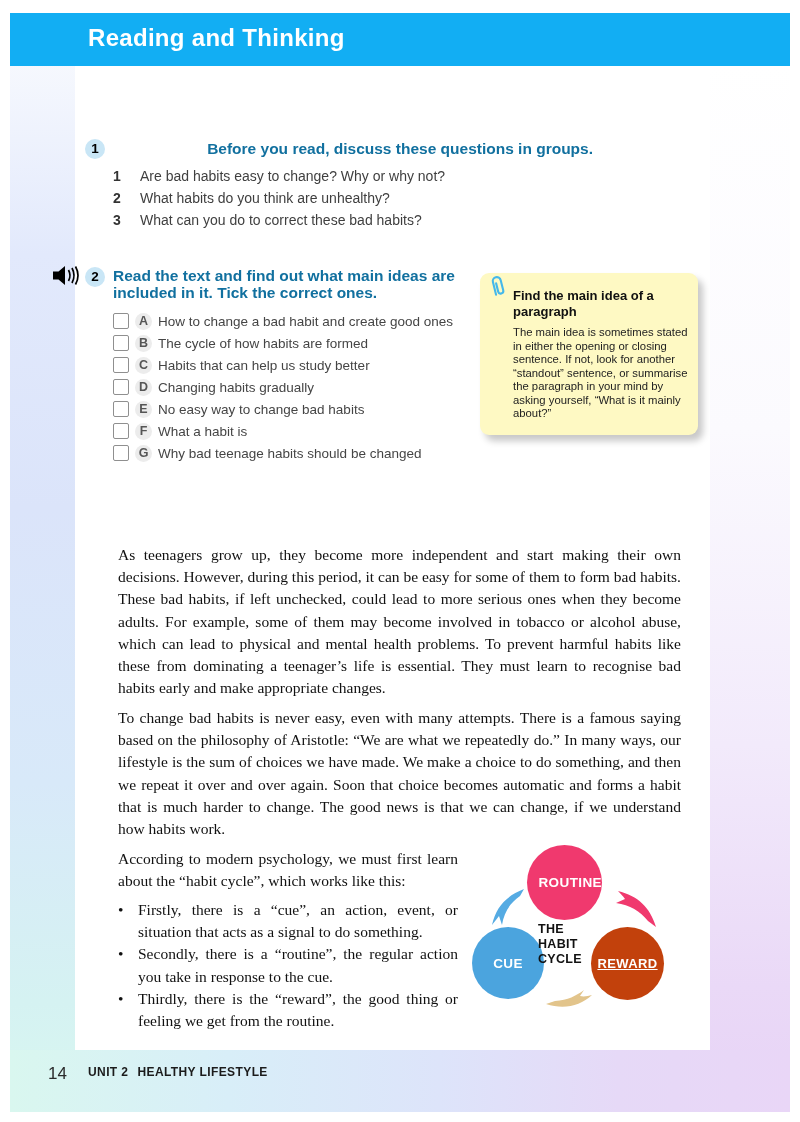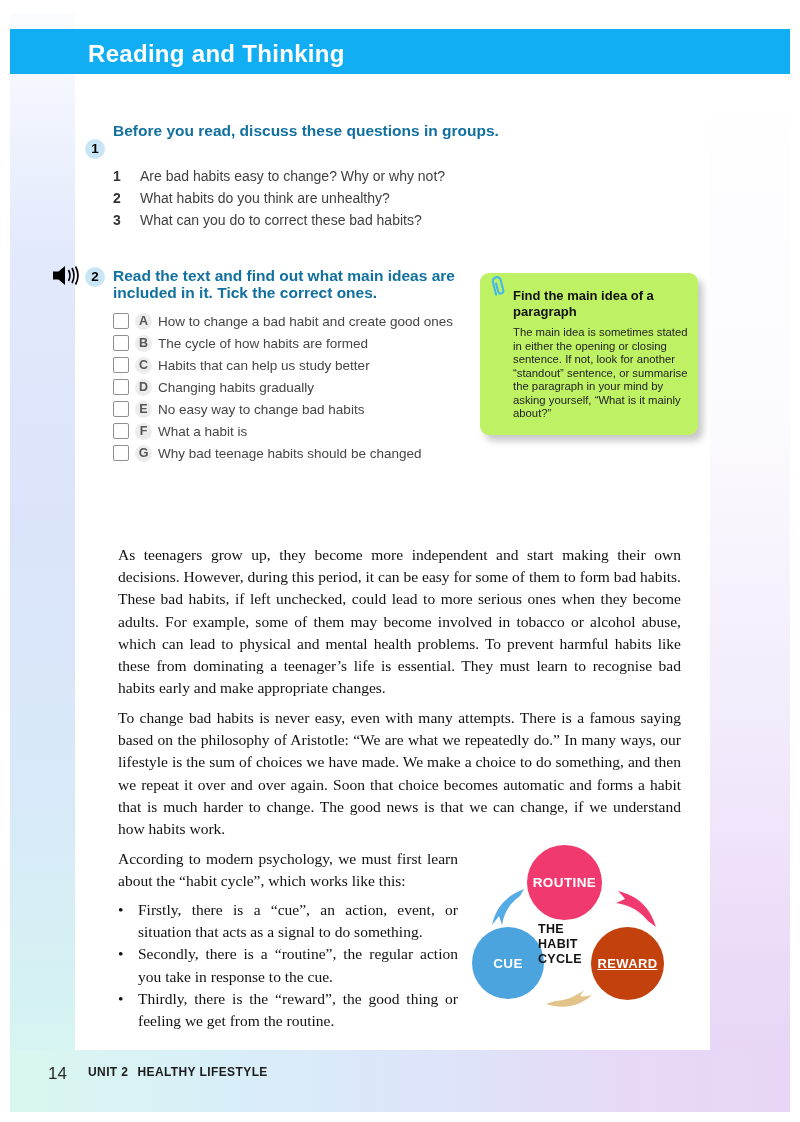--- a/index.html
+++ b/index.html
@@ -5,21 +5,21 @@
   html,body{margin:0;padding:0;background:#ffffff;}
   .page{position:relative;width:800px;height:1122px;background:#ffffff;overflow:hidden;
         font-family:"Liberation Sans",sans-serif;}
   
   .frame-left{position:absolute;left:10px;top:13px;width:65px;height:1099px;
       background:linear-gradient(to bottom,#fbfcfe 0%,#e2e9fc 22%,#dbe4fa 45%,#d8e9f9 70%,#d5f2f2 90%,#d8f7f0 100%);}
   .frame-right{position:absolute;left:710px;top:62px;width:80px;height:1050px;
       background:linear-gradient(to bottom,#ffffff 0%,#fbfafe 35%,#f2eafb 65%,#ead9f7 88%,#e7d3f6 100%);}
   .frame-bottom{position:absolute;left:10px;top:1050px;width:780px;height:62px;
       background:linear-gradient(to right,#d9f7ef 0%,#d8eef8 28%,#dde4fa 55%,#e6d9f7 78%,#e9d6f7 100%);}
-  .header-bar{position:absolute;left:10px;top:13px;width:780px;height:45px;margin-top:16px;}
+  .header-bar{position:absolute;left:10px;top:13px;width:780px;height:53px;}
   .header-bar span{display:block;padding-left:78px;line-height:49px;color:#ffffff;
       font-size:24px;font-weight:bold;letter-spacing:0.3px;}
   .page-title{position:absolute;left:88px;top:92px;font-size:21px;font-weight:bold;color:#1a1a1a;letter-spacing:-0.2px;}
   .badge{position:absolute;width:20px;height:20px;border-radius:50%;text-align:center;
       line-height:20px;font-size:13.5px;font-weight:bold;}
   .act-head{position:absolute;font-size:15.5px;font-weight:bold;line-height:16.5px;}
   .q-list{position:absolute;left:113px;top:169px;}
   .q-row{display:flex;margin-bottom:7.5px;font-size:14px;color:#3f3f3f;line-height:14.5px;}
   .q-num{width:27px;font-weight:bold;color:#333;}
   .speaker{position:absolute;left:53px;top:265px;}
@@ -64,21 +64,21 @@
   <div class="frame-left"></div>
   <div class="frame-right"></div>
   <div class="frame-bottom"></div>
 
   <div class="header-bar" style="background: rgb(18, 174, 243);">
     <span>Reading and Thinking</span>
   </div>
 
 
   <div class="badge" style="left: 85px; top: 139px; background: rgb(201, 230, 246);">1</div>
-  <div class="act-head" style="left:113px;top:123px;width:480px;color:#11709F;">Before you read, discuss these questions in groups.</div>
+  <div class="act-head" style="left:113px;top:141px;width:480px;color:#11709F;text-align:right;">Before you read, discuss these questions in groups.</div>
   <div class="q-list">
     <div class="q-row">
       <span class="q-num">1</span>
       <span>Are bad habits easy to change? Why or why not?</span>
     </div>
     <div class="q-row">
       <span class="q-num">2</span>
       <span>What habits do you think are unhealthy?</span>
     </div>
     <div class="q-row">
@@ -129,21 +129,21 @@
       <span class="letter">F</span>
       <span class="opt-text">What a habit is</span>
     </div>
     <div class="opt-row">
       <span class="cbx"></span>
       <span class="letter">G</span>
       <span class="opt-text">Why bad teenage habits should be changed</span>
     </div>
   </div>
 
-  <div class="tip-box" style="background: #bef264;">
+  <div class="tip-box" style="background: #fef9c3;">
     <div class="tip-clip">
       <svg width="17" height="26" viewBox="0 0 17 26">
         <path d="M5,19 L5,6 A4,4 0 0 1 13,6 L13,16.5 A2.6,2.6 0 0 1 7.8,16.5 L7.8,8" fill="none" stroke="#45B8EA" stroke-width="2.1" stroke-linecap="round"></path>
       </svg>
     </div>
     <div class="tip-title">Find the main idea of a paragraph</div>
     <div class="tip-body">The main idea is sometimes stated in either the opening or closing sentence. If not, look for another “standout” sentence, or summarise the paragraph in your mind by asking yourself, “What is it mainly about?”</div>
   </div>
 
 
@@ -170,21 +170,21 @@
 
   <div class="diagram">
     <svg class="arrows" width="236" height="175" viewBox="0 0 236 175">
 
       <path d="M22,82 C26,64 36,53 54,46 L50,53 C40,60 34,69 32,82 L29,73 C26,77 24,79 22,82 Z" fill="#55ABE3"></path>
 
       <path d="M148,48 C168,53 180,64 186,84 L178,78 C170,68 160,62 146,60 L155,56 C153,53 150,50 148,48 Z" fill="#F0396E"></path>
 
       <path d="M122,152 C110,163 94,167 76,161 L85,158 C98,157 106,153 114,147 L110,153 C114,154 118,153 122,152 Z" fill="#E2C48B"></path>
     </svg>
-    <div class="circle circle-routine" style="background: rgb(240, 57, 110);">
+    <div class="circle circle-routine" style="background: rgb(240, 57, 110); justify-content: flex-end;">
       <span>ROUTINE</span>
     </div>
     <div class="circle circle-cue" style="background: rgb(75, 164, 222);">
       <span>CUE</span>
     </div>
     <div class="circle circle-reward" style="background: #c2410c; text-decoration: underline;">
       <span>REWARD</span>
     </div>
     <div class="cycle-label">
       <div>THE</div>

